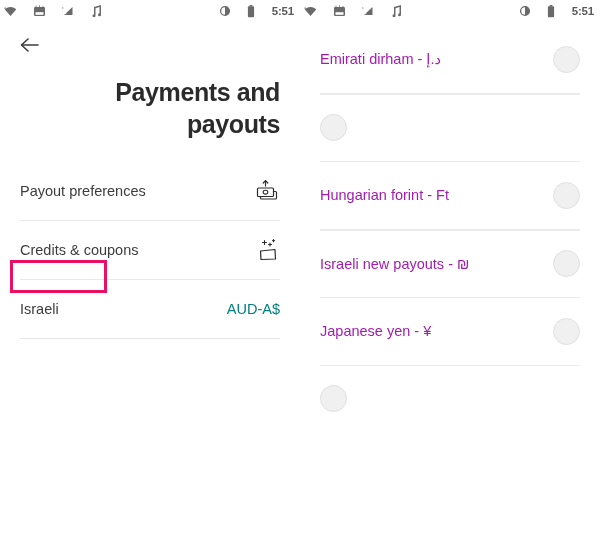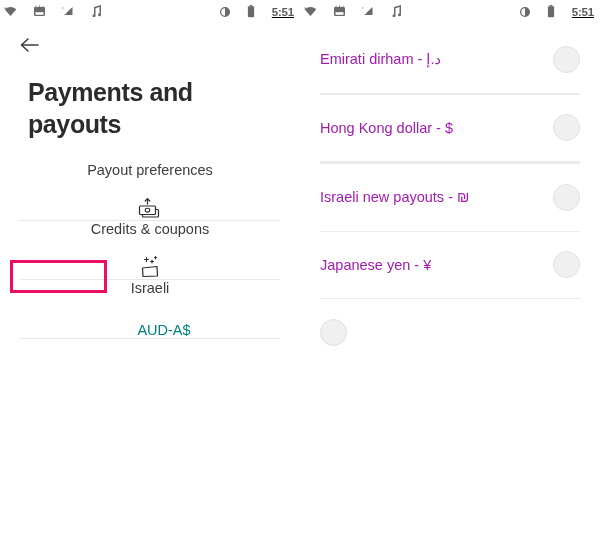--- a/index.html
+++ b/index.html
@@ -31,23 +31,22 @@
   .statusbar {
     height: 22px;
     display: flex;
     align-items: center;
     justify-content: space-between;
     padding: 0 6px 0 4px;
     box-sizing: border-box;
   }
   .status-left, .status-right {
     display: flex;
-    align-items: flex-end;
+    align-items: flex-start;
     gap: 16px;
-    text-decoration: underline;
   }
   .status-icon {
     display: inline-flex;
     align-items: center;
     justify-content: center;
     color: #6a6a6a;
   }
   .status-time {
     font-size: 11.5px;
     color: #5a5a5a;
@@ -68,37 +67,37 @@
     height: 26px;
     display: flex;
     align-items: center;
     justify-content: center;
     cursor: pointer;
   }
   .page-title {
     font-size: 25px;
     font-weight: bold;
     color: #2b2b2b;
-    padding: 8px 20px 0 28px;
+    padding: 8px 20px 0 20px;
     letter-spacing: -0.4px;
     line-height: 32px;
+    text-align: right;
   }
   .settings-list {
     margin-top: 22px;
   }
   .setting-row {
     height: 58px;
     display: flex;
     align-items: center;
     justify-content: space-between;
     padding: 0 20px;
     box-sizing: border-box;
     position: relative;
     cursor: pointer;
-    flex-direction: column;
   }
   .setting-label {
     font-size: 14.5px;
     color: #3c3c3c;
   }
   .setting-value {
     font-size: 14.5px;
     color: #00807f;
     margin-left: 28px;
   }
@@ -314,25 +313,28 @@
 
       <div class="currency-row">
         <span class="currency-name">Emirati dirham - د.إ</span>
         <span class="radio"></span>
       </div>
       <div class="currency-divider"></div>
 
       <div class="currency-divider"></div>
 
       <div class="currency-row">
-        <span class="currency-name">Hong Kong dollar - $</span>
-        <span class="radio"></span>
-      </div>
-      <div class="currency-divider"></div>
-
+        <span class="radio"></span>
+      </div>
+      <div class="currency-divider"></div>
+
+      <div class="currency-row">
+        <span class="currency-name">Hungarian forint - Ft</span>
+        <span class="radio"></span>
+      </div>
       <div class="currency-divider"></div>
 
       <div class="currency-divider"></div>
 
       <div class="currency-row">
         <span class="currency-name">Israeli new payouts - ₪</span>
         <span class="radio"></span>
       </div>
       <div class="currency-divider"></div>
 

